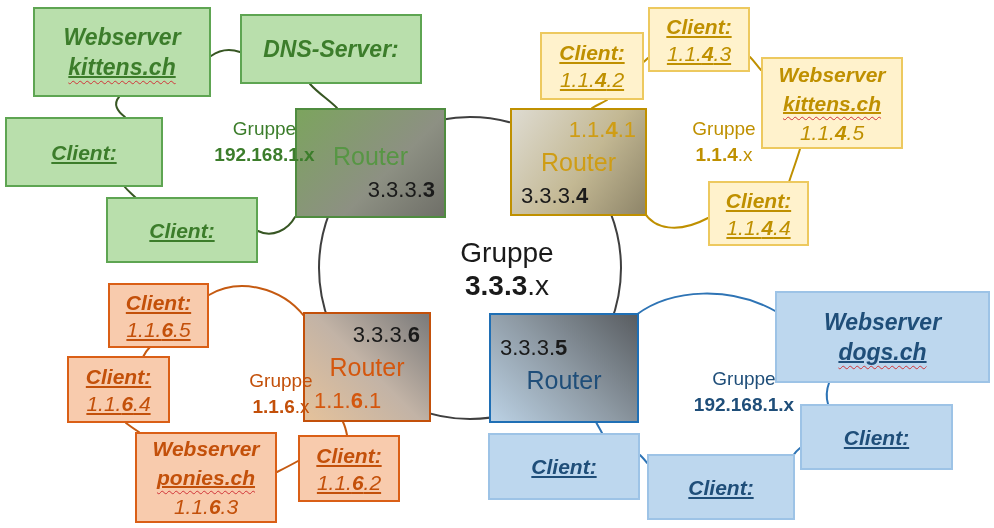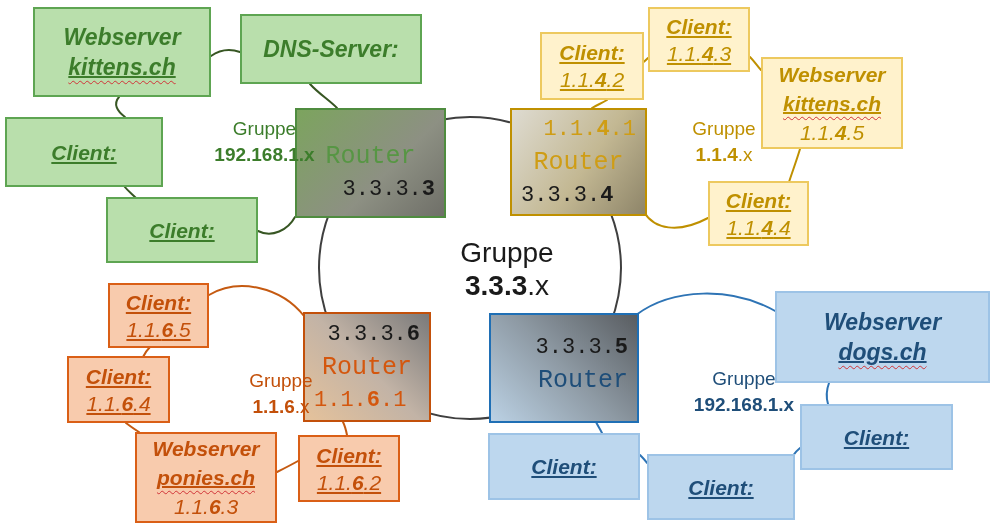--- a/index.html
+++ b/index.html
@@ -23,21 +23,21 @@
 
   .client{font-size:21px;line-height:27px;text-decoration:underline;}
   .ws2{font-size:23px;line-height:30px;}
   .ws3{font-size:21px;line-height:29px;}
   .ip{font-weight:400;}
   .ip b{font-weight:700;}
 
   .u-host{text-decoration:underline;text-decoration-thickness:1.5px;}
   .u-wavy{text-decoration:underline wavy var(--squiggle);text-decoration-thickness:1px;text-underline-offset:5px;}
 
-  .router{align-items:stretch;text-align:left;font-size:22px;line-height:33px;padding:6px 9px;color:var(--ink);font-family:Liberation Mono, monospace;}
+  .router{align-items:stretch;text-align:left;font-size:22px;line-height:33px;padding:6px 9px;color:var(--ink);}
   .router .r-name{text-align:center;font-size:25px;}
   .r-left{text-align:left;}
   .r-right{text-align:right;}
   .router-green{background:linear-gradient(135deg,#7ca45e 0%,#8d9083 60%,#6f6f68 100%);
                 border:2.5px solid var(--green-router-border);justify-content:flex-end;padding-bottom:10px;}
   .router-green .r-name{color:var(--green-router-label);}
   .router-yellow{background:linear-gradient(125deg,#dedbd1 0%,#c3b893 55%,#8e8569 100%);
                  border:2.5px solid var(--yellow-router-border);justify-content:center;}
   .router-yellow .r-name,.router-yellow .r-lan{color:var(--yellow-router-label);}
   .router-orange{background:linear-gradient(45deg,#e5c29b 0%,#c2b3a6 50%,#7a7a7a 100%);
@@ -163,21 +163,21 @@
   <div class="box router router-orange" style="left:303px;top:312px;width:128px;height:110px;">
     <div class="r-right ip"><span>3.3.3.</span><b>6</b></div>
     <div class="r-name">Router</div>
     <div class="r-left ip r-lan"><span>1.1.</span><b>6</b><span>.1</span></div>
   </div>
   <div class="grp-label grp-orange" style="left:186px;top:368px;width:122px;">
     <div class="l1">Gruppe</div>
     <div class="l2"><b>1.1.6</b><span>.x</span></div>
   </div>
 
-  <div class="box router router-blue" style="left:489px;top:313px;width:150px;height:110px;align-items:flex-end;">
+  <div class="box router router-blue" style="left:489px;top:313px;width:150px;height:110px;">
     <div class="r-left ip"><span>3.3.3.</span><b>5</b></div>
     <div class="r-name">Router</div>
   </div>
   <div class="box lite blue-lite client" style="left:488px;top:433px;width:152px;height:67px;">
     <div>Client:</div>
   </div>
   <div class="box lite blue-lite client" style="left:647px;top:454px;width:148px;height:66px;">
     <div>Client:</div>
   </div>
   <div class="box lite blue-lite client" style="left:800px;top:404px;width:153px;height:66px;">

